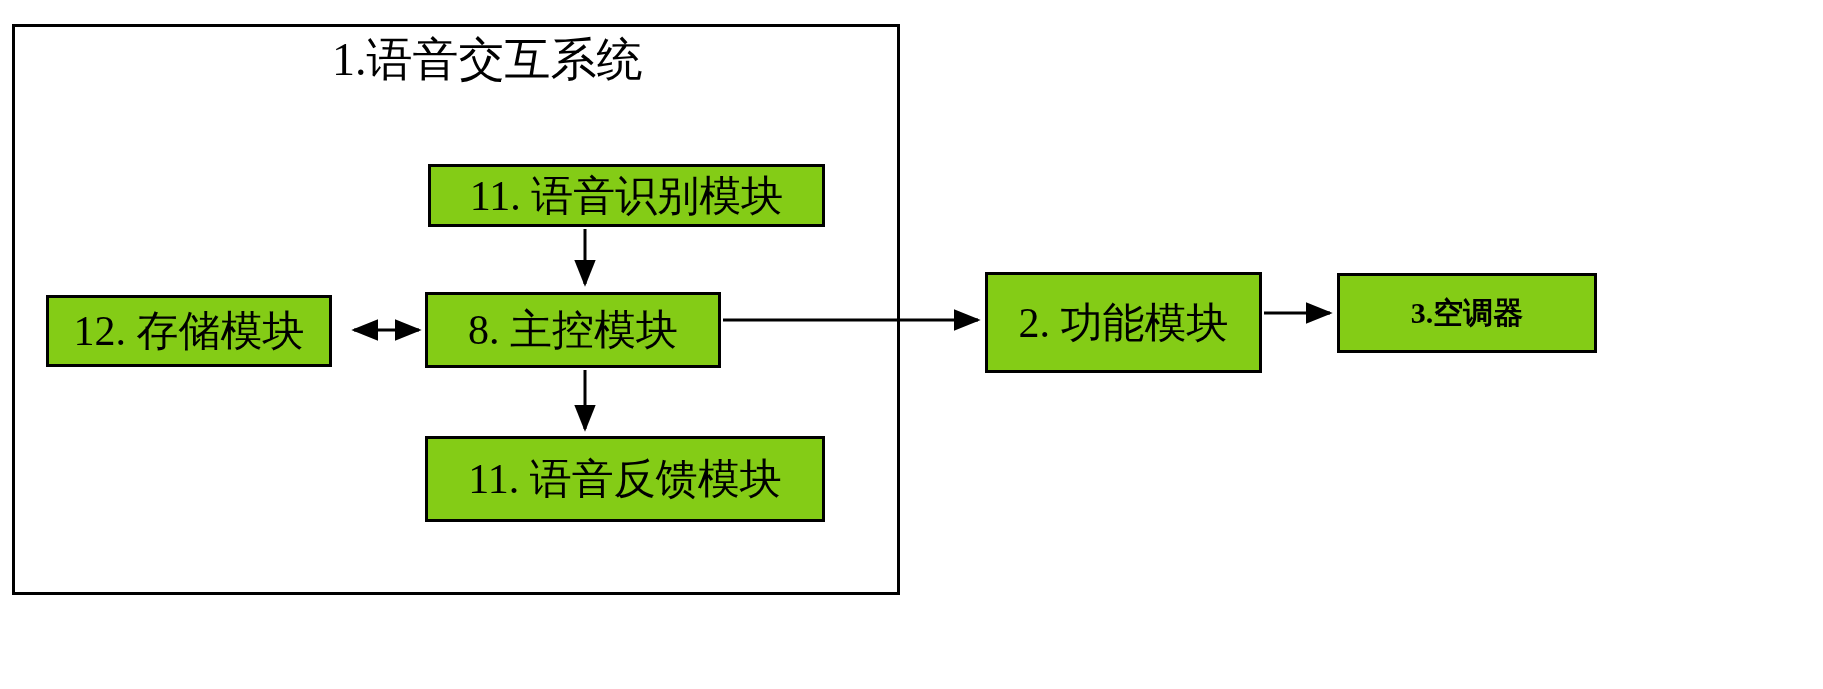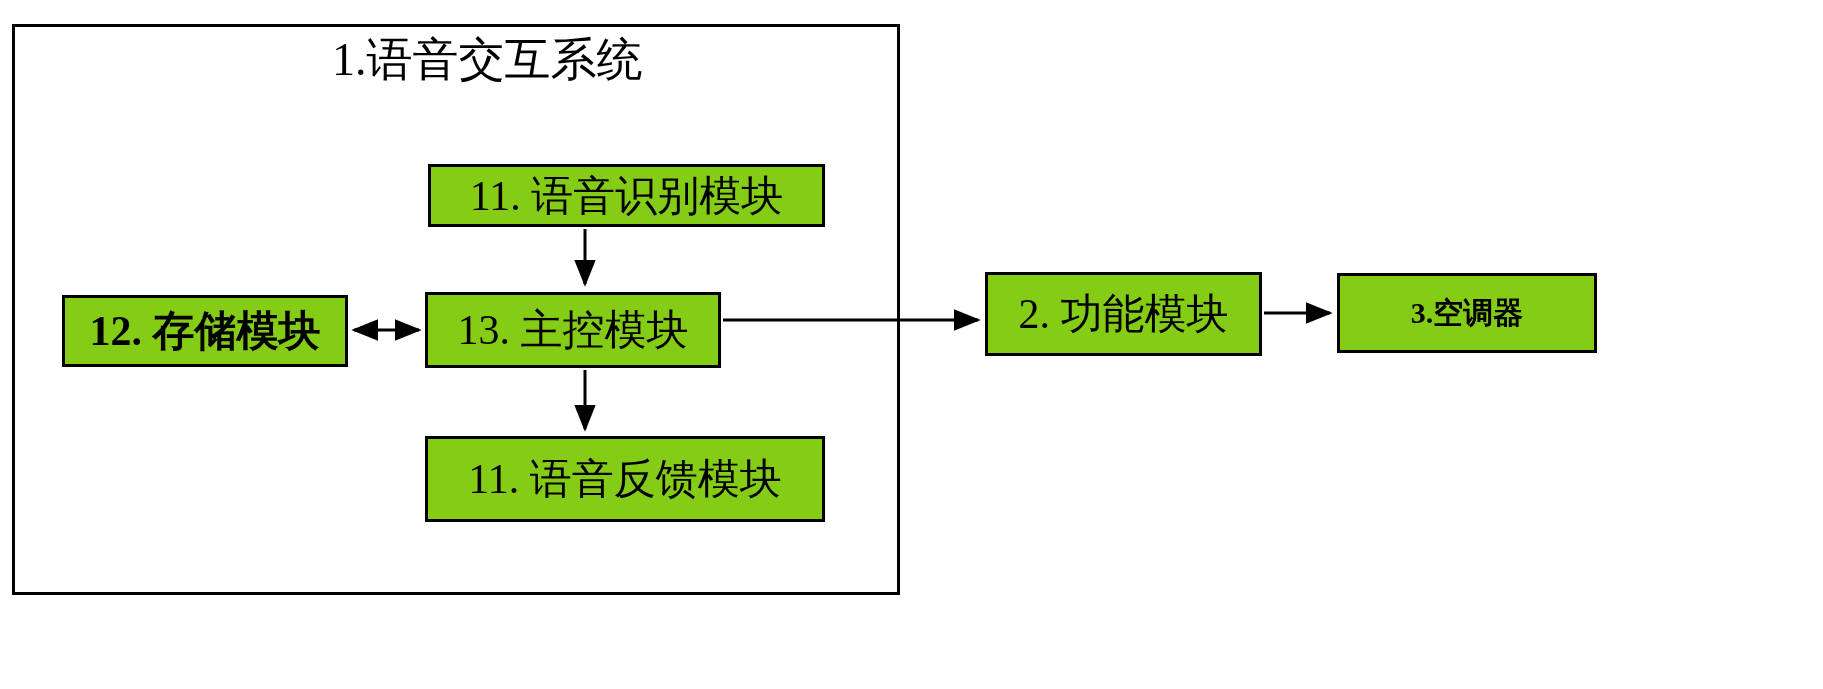--- a/index.html
+++ b/index.html
@@ -40,24 +40,24 @@
     border: 3px solid #000000;
     box-sizing: border-box;
     background: #84cc16;
     display: flex;
     align-items: center;
     justify-content: center;
     font-size: 42px;
     white-space: nowrap;
   }
   .b11 { left: 428px;  top: 152px; width: 397px; height: 63px; }
-  .b12 { left: 62px;   top: 283px; width: 286px; height: 72px; font-weight: bold; }
+  .b12 { left: 46px;   top: 283px; width: 286px; height: 72px; }
   .b13 { left: 425px;  top: 280px; width: 296px; height: 76px; }
   .b14 { left: 425px;  top: 424px; width: 400px; height: 86px; }
-  .b2  { left: 985px;  top: 260px; width: 277px; height: 84px; }
+  .b2  { left: 985px;  top: 260px; width: 277px; height: 101px; }
   .b3  { left: 1337px; top: 261px; width: 260px; height: 80px; font-size: 30px; font-weight: bold; }
   svg.arrows {
     position: absolute;
     left: 0;
     top: 0;
     width: 1823px;
     height: 689px;
     pointer-events: none;
   }
 </style>
@@ -67,21 +67,21 @@
 <div class="canvas">
 
   <div class="outer-box"></div>
 
   <div class="title">1.语音交互系统</div>
 
   <div class="box b11">11. 语音识别模块</div>
 
   <div class="box b12">12. 存储模块</div>
 
-  <div class="box b13">13. 主控模块</div>
+  <div class="box b13">8. 主控模块</div>
 
   <div class="box b14">11. 语音反馈模块</div>
 
   <div class="box b2">2. 功能模块</div>
 
   <div class="box b3">3.空调器</div>
 
   <svg class="arrows" viewBox="0 0 1823 689" xmlns="http://www.w3.org/2000/svg">
     <defs>
       <marker id="arr" viewBox="0 0 10 8" refX="9" refY="4" markerWidth="9" markerHeight="7.2" orient="auto-start-reverse">

